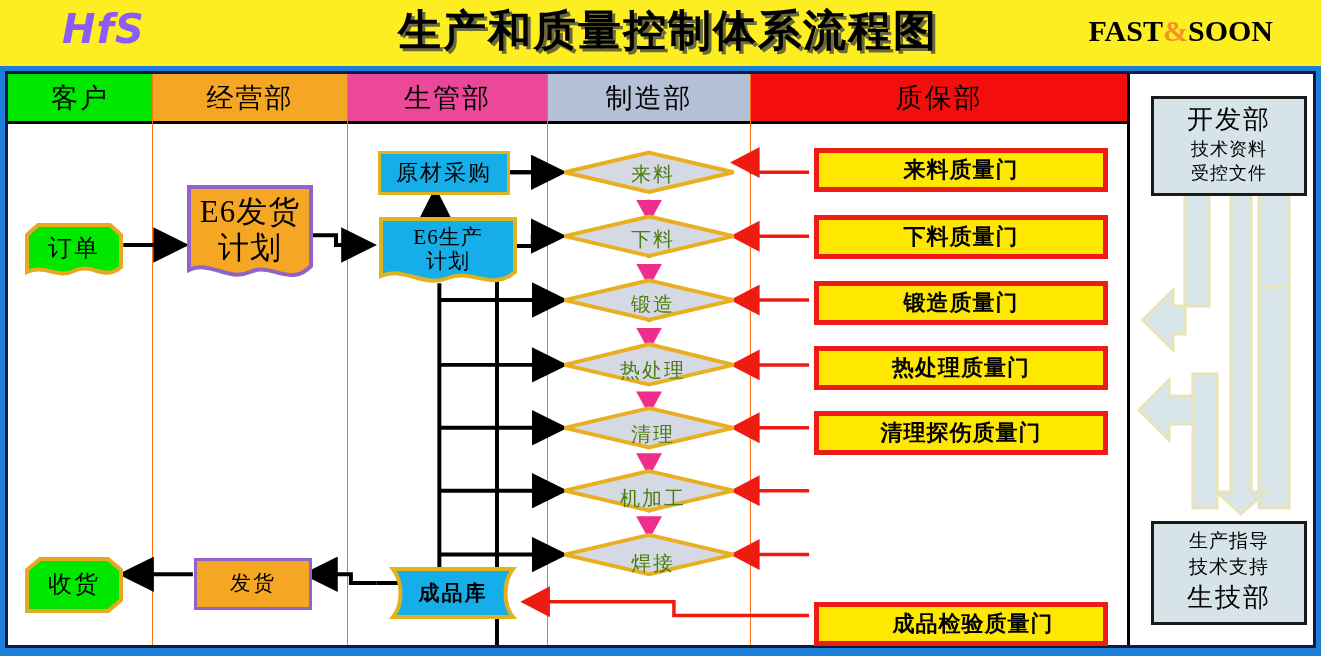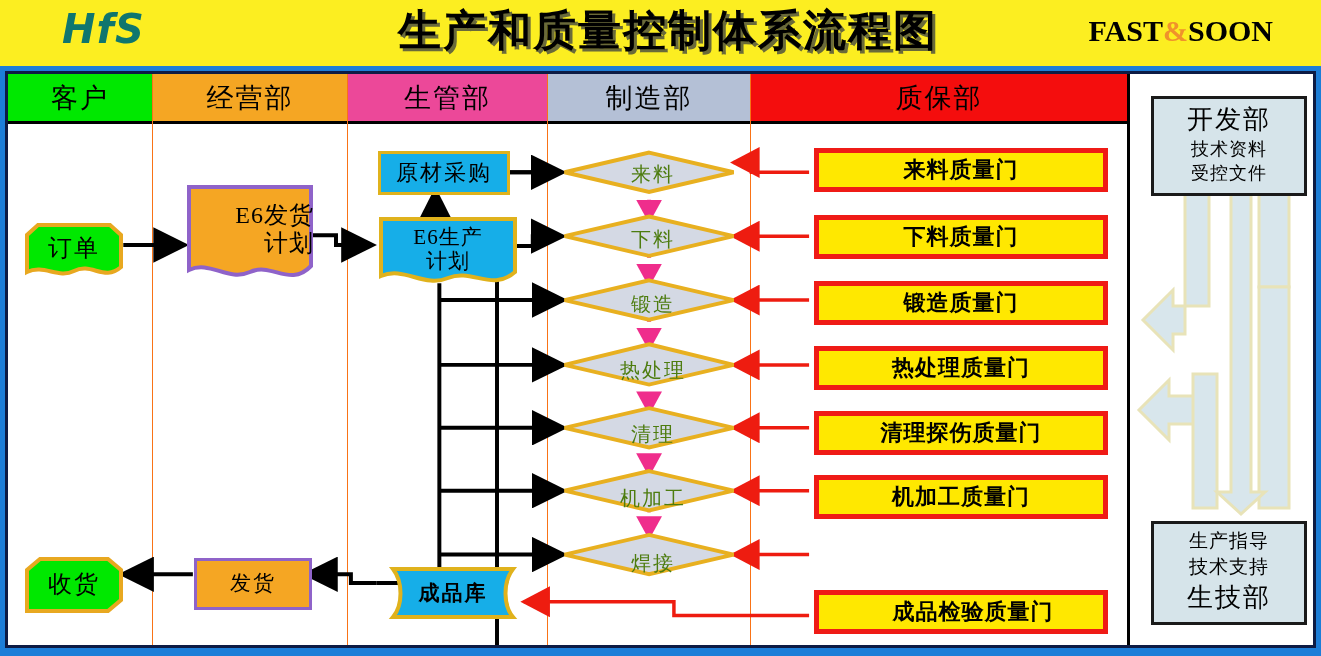--- a/index.html
+++ b/index.html
@@ -13,21 +13,21 @@
 
   
   .titlebar {
     position: absolute; left: 0; top: 0; width: 1321px; height: 66px;
     background: #fcee21;
   }
   .logo-hfs {
     position: absolute; left: 62px; top: 6px;
     font-family: "DejaVu Sans", sans-serif;
     font-size: 40px; font-weight: bold; font-style: italic;
-    color: #0f766e; letter-spacing: 1px;
+    color: #8b5cf6; letter-spacing: 1px;
   }
   .main-title {
     position: absolute; left: 318px; top: 2px; width: 700px;
     text-align: center;
     font-family: "DejaVu Sans", sans-serif;
     font-size: 43px; font-weight: bold;
     color: #000;
     letter-spacing: 2px;
     text-shadow: 3px 3px 0 #6a6a3a;
     white-space: nowrap;
@@ -247,21 +247,21 @@
       <svg width="100" height="58" viewBox="0 0 100 58">
         <path d="M16,3 L84,3 L97,14 L97,44 L84,55 L3,55 L3,14 Z" fill="#00e800" stroke="#e8a820" stroke-width="4"></path>
       </svg>
       <div class="svglabel" style="font-size:24px; letter-spacing:2px;">收货</div>
     </div>
 
     <div class="svgwrap" style="left:178px; top:110px; width:128px; height:106px;">
       <svg width="128" height="106" viewBox="0 0 128 106">
         <path d="M3,3 L125,3 L125,82 C104,104 86,78 64,88 C42,98 24,76 3,86 Z" fill="#f5a623" stroke="#8f63c9" stroke-width="4"></path>
       </svg>
-      <div class="svglabel" style="flex-direction:column; font-size:24px; letter-spacing:1px; padding-bottom:14px;align-items:flex-end;">
+      <div class="svglabel" style="flex-direction:column; font-size:31px; letter-spacing:1px; padding-bottom:14px;">
         <div>E6发货</div>
         <div>计划</div>
       </div>
     </div>
 
     <div class="node rect-orange-purple" style="left:186px; top:484px; width:118px; height:52px; font-size:21px; letter-spacing:2px;">
       <span>发货</span>
     </div>
 
     <div class="node rect-cyan-gold" style="left:370px; top:77px; width:132px; height:44px; font-size:22px; letter-spacing:2px;">
@@ -327,24 +327,21 @@
     </div>
     <div class="qgate" style="left:806px; top:207px; width:294px; height:44px;">
       <span>锻造质量门</span>
     </div>
     <div class="qgate" style="left:806px; top:272px; width:294px; height:44px;">
       <span>热处理质量门</span>
     </div>
     <div class="qgate" style="left:806px; top:337px; width:294px; height:44px;">
       <span>清理探伤质量门</span>
     </div>
-    <div class="qgate" style="left:806px; top:401px; width:294px; height:44px;">
-      <span>机加工质量门</span>
-    </div>
-    <div class="qgate" style="left:806px; top:516px; width:294px; height:44px;padding-left:24px;">
+    <div class="qgate" style="left:806px; top:528px; width:294px; height:44px;padding-left:24px;">
       <span>成品检验质量门</span>
     </div>
 
     <div class="rightpanel">
 
       <svg style="position:absolute; left:0; top:0;" width="190" height="581" viewBox="0 0 190 581">
         <g fill="#d8e6ec" stroke="#e8e3b8" stroke-width="3">
 
           <path d="M52,104 L76,104 L76,232 L40,232 L40,216 L10,246 L40,276 L40,260 L52,260 Z"></path>
 

